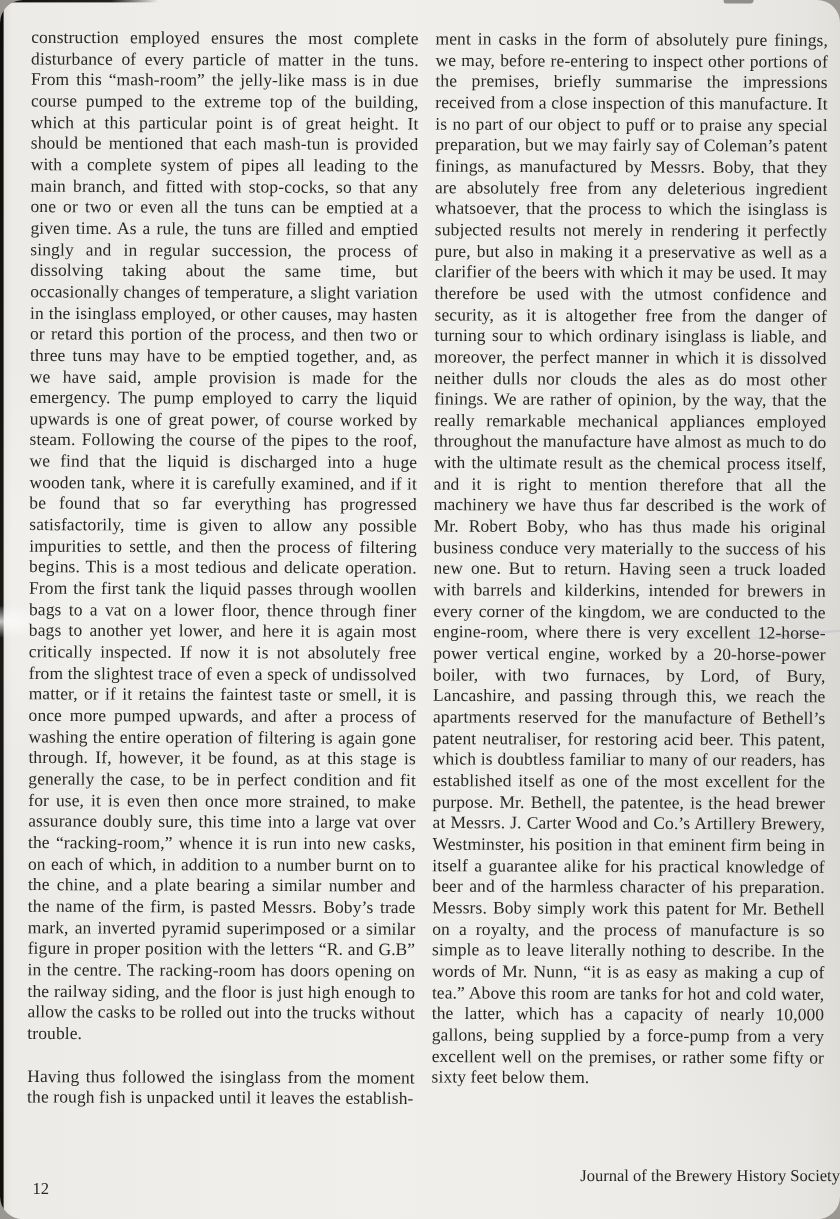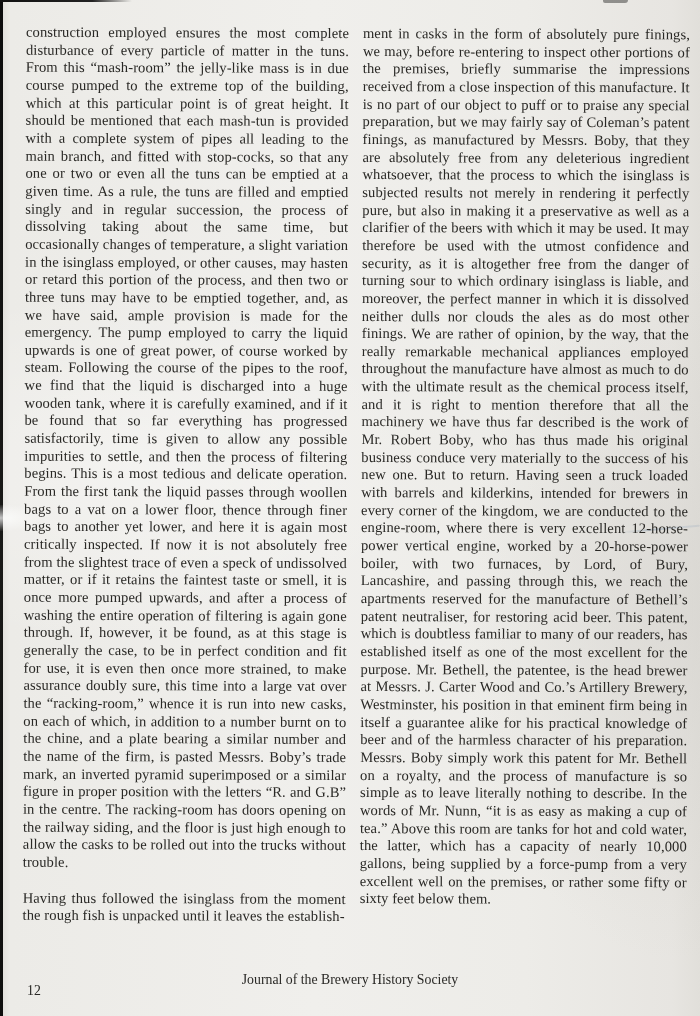--- a/index.html
+++ b/index.html
@@ -12,20 +12,21 @@
     width: 700px;
     height: 1016px;
     overflow: hidden;
     background:
       radial-gradient(ellipse 420px 260px at 18% 46%, rgba(255,255,255,0.35), rgba(255,255,255,0) 70%),
       radial-gradient(ellipse 300px 500px at 96% 60%, rgba(210,208,203,0.5), rgba(210,208,203,0) 70%),
       linear-gradient(90deg, #dedcd7 0px, #ecebe7 10px, #f0efec 45%, #edecE8 75%, #e7e5e1 96%, #e1dfda 100%);
     background-color: #ebeae6;
     font-family: "Liberation Serif", "DejaVu Serif", serif;
     color: #292825;
+    border-radius: 19px;
   }
   
   .edge-left {
     position: absolute; left: 0; top: 0; width: 3px; height: 1016px;
     background: linear-gradient(180deg, #0c0c0c 0%, #191917 55%, #0e0e0d 100%);
   }
   .edge-top {
     position: absolute; left: 0; top: 0; width: 132px; height: 2px;
     background: linear-gradient(90deg, #111 0%, #222 70%, rgba(34,34,34,0) 100%);
   }
@@ -70,21 +71,21 @@
     left: 0; top: 972px;
     width: 700px;
     height: 20px;
     font-size: 13.8px;
   }
   .page-number {
     position: absolute; left: 27px; top: 11px;
   }
   .journal-title {
     position: absolute; left: 0; top: 0; width: 700px;
-    text-align: center;
+    text-align: right;
   }
 </style>
 </head>
 <body>
 
 <div class="page">
 
   <div class="edge-left"></div>
   <div class="edge-top"></div>
   <div class="top-smudge"></div>

